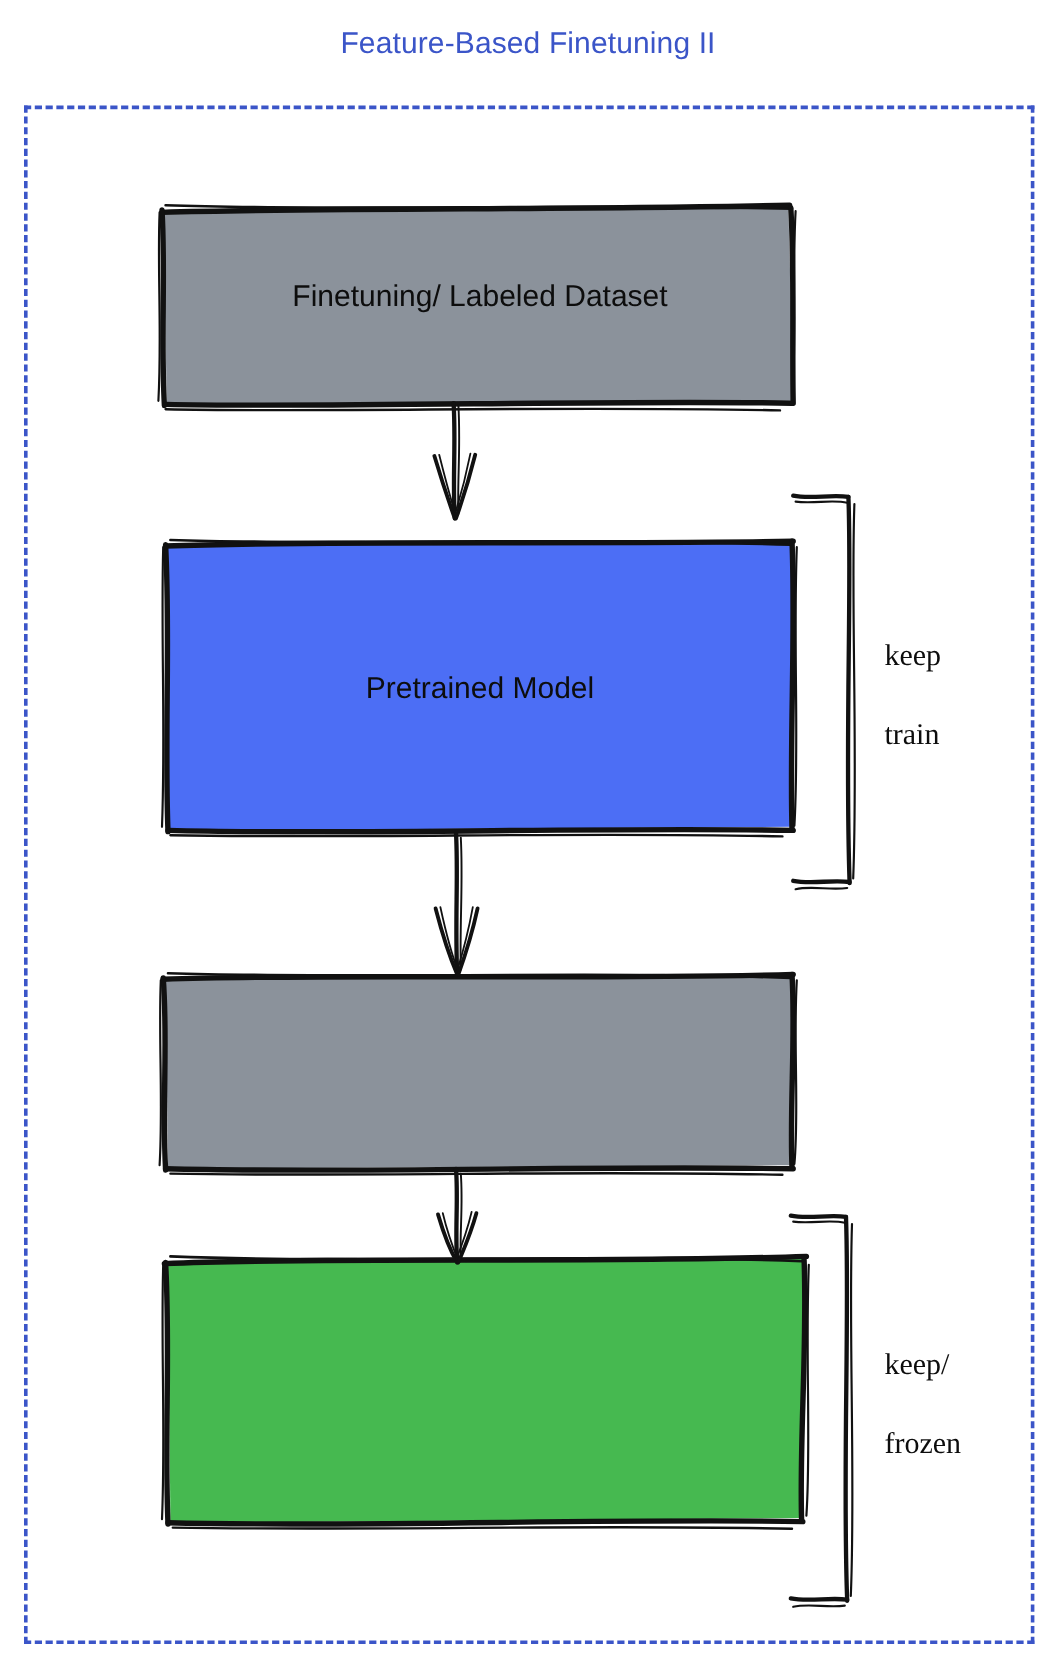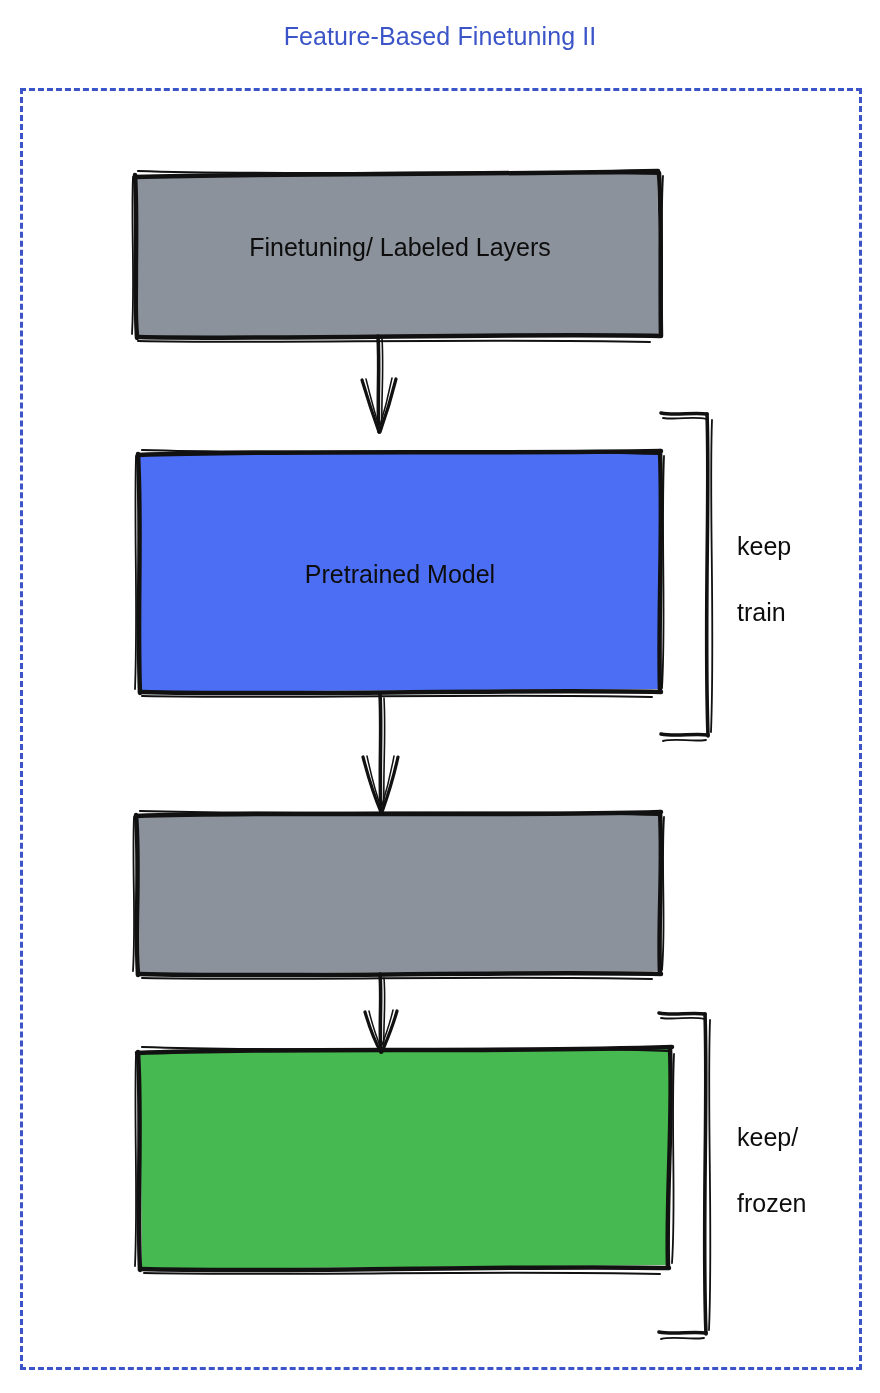--- a/index.html
+++ b/index.html
@@ -56,21 +56,21 @@
   }
   .node-svg {
     position: absolute;
     left: 0;
     top: 0;
     overflow: visible;
   }
   .side-label {
     position: absolute;
     color: #0d0d0d;
-    font-family: Liberation Sans, sans-serif;
+    font-family: Liberation Serif, serif;
     font-size: 25px;
     line-height: 33px;
     white-space: pre-line;
   }
   .overlay-svg {
     position: absolute;
     left: 0;
     top: 0;
     width: 880px;
     height: 1393px;
@@ -91,21 +91,21 @@
       <path d="M6,8 L527,4 L531,166 L9,170 Z" fill="#8b929b"></path>
       <path d="M5,9 C140,5 360,7 528,3" fill="none" stroke="#111111" stroke-width="4.5" stroke-linecap="round"></path>
       <path d="M8,3 C150,8 370,2 530,6" fill="none" stroke="#111111" stroke-width="2.2" stroke-linecap="round"></path>
       <path d="M529,5 C532,55 530,115 531,168" fill="none" stroke="#111111" stroke-width="4.5" stroke-linecap="round"></path>
       <path d="M533,8 C530,60 534,120 530,165" fill="none" stroke="#111111" stroke-width="1.8" stroke-linecap="round"></path>
       <path d="M530,168 C380,165 150,172 8,169" fill="none" stroke="#111111" stroke-width="4.5" stroke-linecap="round"></path>
       <path d="M8,173 C150,176 330,170 520,174" fill="none" stroke="#111111" stroke-width="2.0" stroke-linecap="round"></path>
       <path d="M7,170 C4,115 8,58 5,7" fill="none" stroke="#111111" stroke-width="4.5" stroke-linecap="round"></path>
       <path d="M2,166 C5,110 1,55 3,9" fill="none" stroke="#111111" stroke-width="1.8" stroke-linecap="round"></path>
     </svg>
-    <div class="label" style="top:65px;">Finetuning/ Labeled Layers</div>
+    <div class="label" style="top:65px;">Finetuning/ Labeled Dataset</div>
   </div>
 
   <div class="node" style="left:132px; top:446px; width:536px; height:252px;">
     <svg class="node-svg" width="536" height="252" viewBox="0 0 536 252">
       <path d="M8,8 L528,6 L527,243 L9,246 Z" fill="#4c6ef5"></path>
       <path d="M6,9 C140,4 350,8 529,5" fill="none" stroke="#111111" stroke-width="4.5" stroke-linecap="round"></path>
       <path d="M10,4 C160,9 360,2 527,8" fill="none" stroke="#111111" stroke-width="2.2" stroke-linecap="round"></path>
       <path d="M528,5 C531,80 526,170 528,245" fill="none" stroke="#111111" stroke-width="4.5" stroke-linecap="round"></path>
       <path d="M532,10 C529,90 534,175 530,242" fill="none" stroke="#111111" stroke-width="1.8" stroke-linecap="round"></path>
       <path d="M529,246 C370,243 160,250 8,246" fill="none" stroke="#111111" stroke-width="4.5" stroke-linecap="round"></path>

